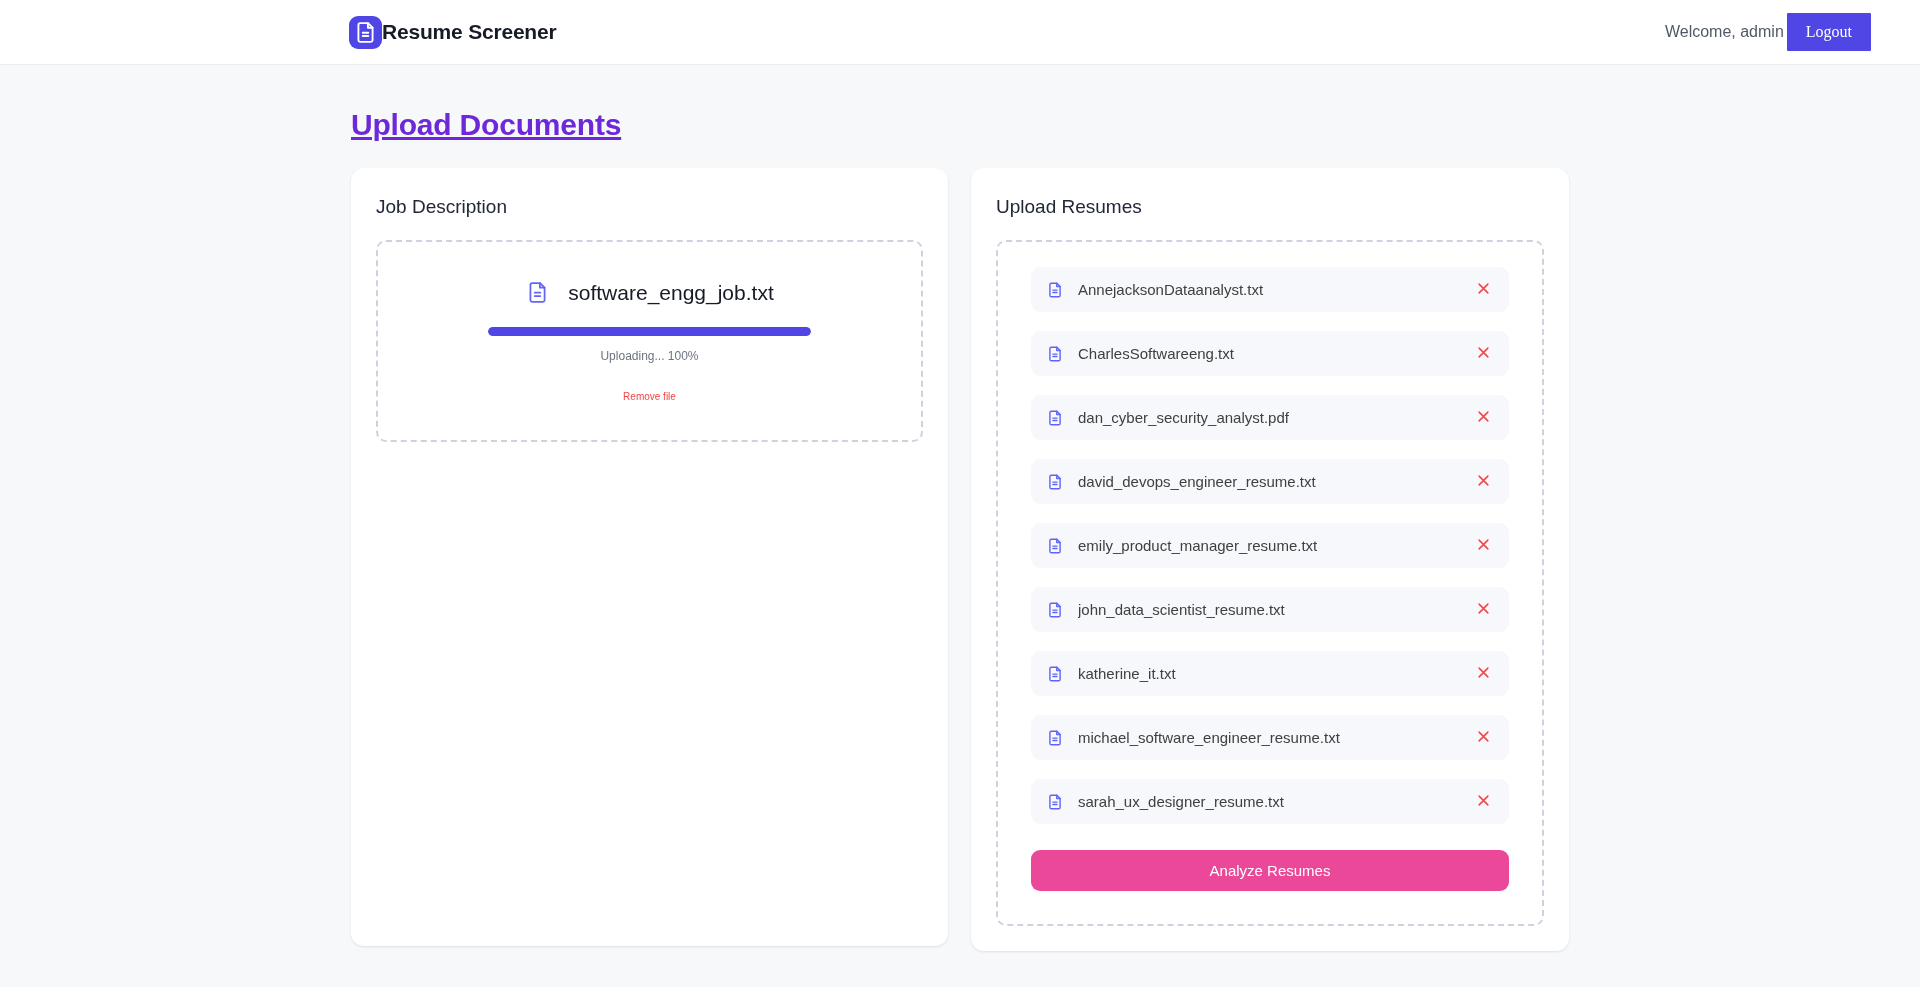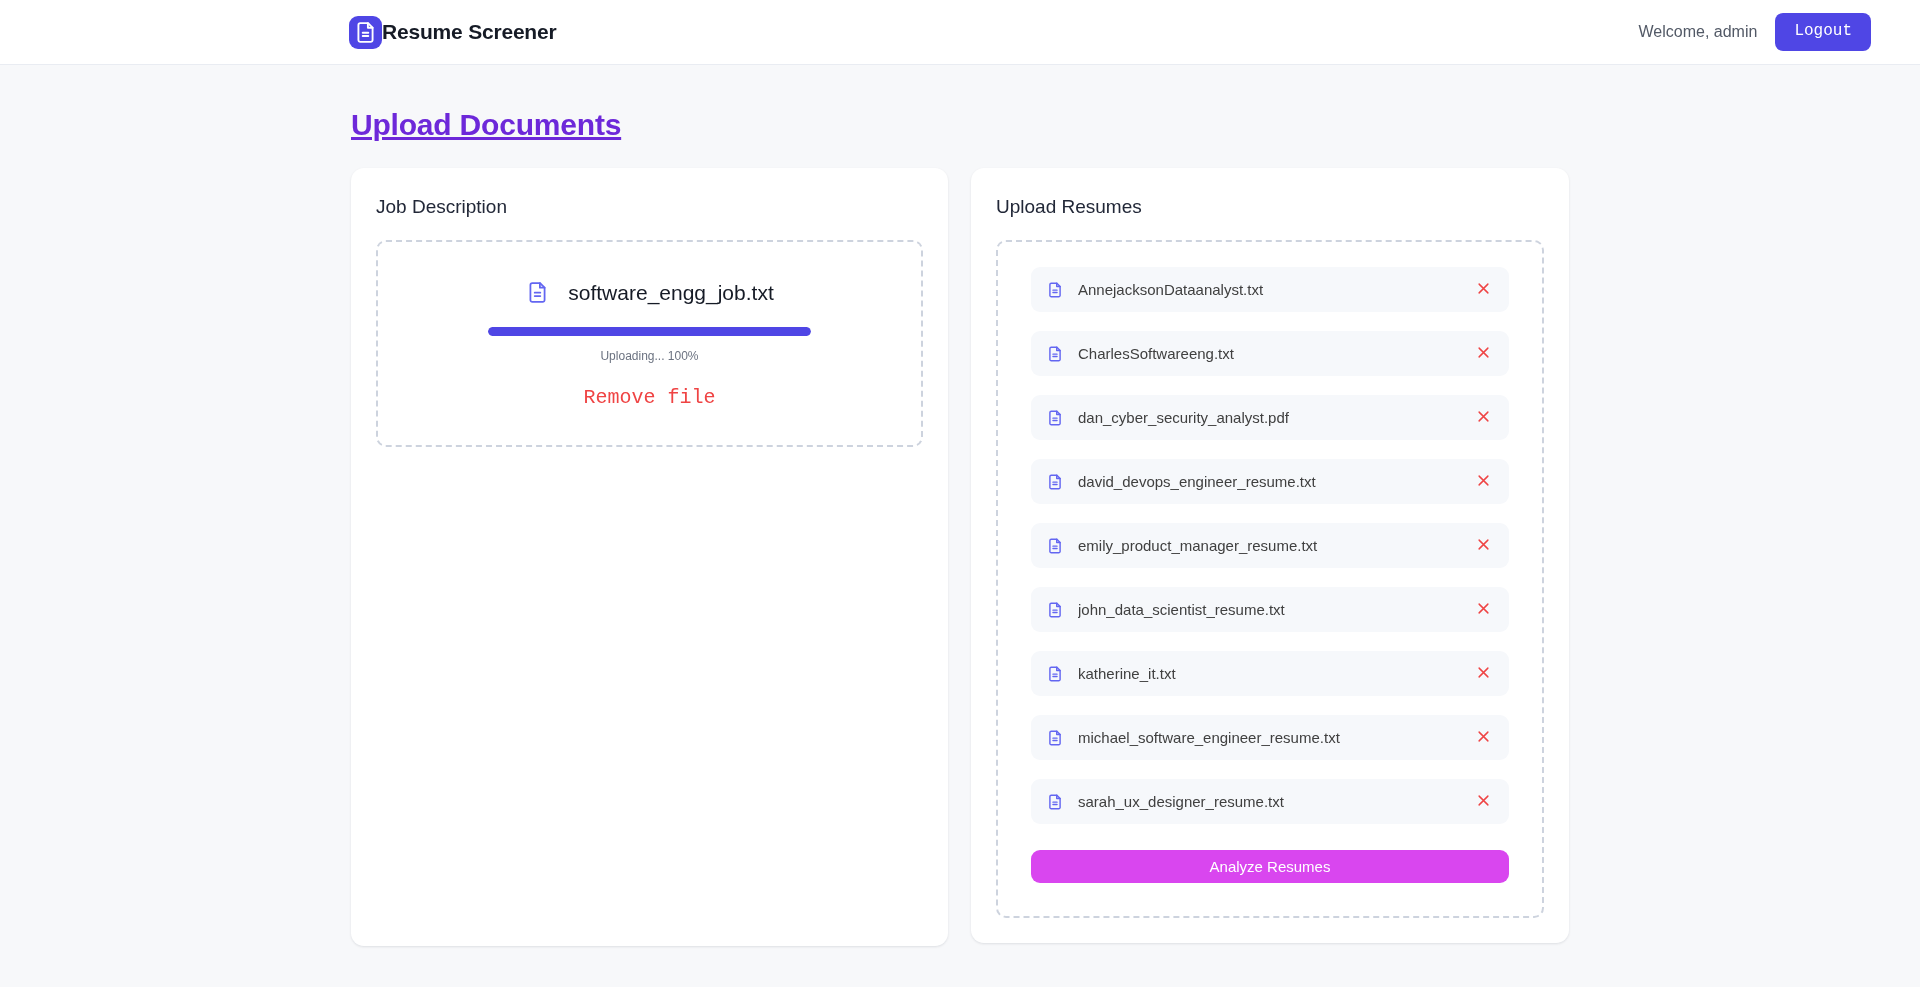--- a/index.html
+++ b/index.html
@@ -49,35 +49,35 @@
   .brand-title {
     font-size: 21px;
     font-weight: bold;
     color: #161b26;
     letter-spacing: -0.2px;
   }
 
   .header-right {
     display: flex;
     align-items: center;
-    gap: 18px;
+    gap: 3px;
   }
 
   .welcome-text {
     font-size: 16px;
     color: #525966;
   }
 
   .logout-button {
     background: #4f46e5;
     color: #ffffff;
     font-size: 16px;
-    font-family: Liberation Mono, monospace;
+    font-family: Liberation Serif, serif;
     border: none;
-    border-radius: 8px;
+    border-radius: 1px;
     padding: 9px 19px;
     cursor: pointer;
     line-height: 1.2;
   }
 
   
   .page {
     padding: 43px 0 0 0;
   }
 
@@ -151,25 +151,25 @@
     border-radius: 99px;
   }
 
   .upload-status {
     font-size: 12px;
     color: #6b7280;
     margin-bottom: 23px;
   }
 
   .remove-file-link {
-    font-size: 20px;
+    font-size: 10px;
     color: #ef4444;
     background: none;
     border: none;
-    font-family: Liberation Mono, monospace;
+    font-family: Liberation Sans, sans-serif;
     cursor: pointer;
     padding: 0;
   }
 
   
   .resume-dropzone {
     border: 2px dashed #cdd3de;
     border-radius: 10px;
     padding: 25px 33px 33px 33px;
   }
@@ -208,25 +208,25 @@
     width: 18px;
     height: 18px;
     display: flex;
     align-items: center;
     justify-content: center;
     flex: none;
   }
 
   .analyze-button {
     width: 100%;
-    background: #d946ef;
+    background: #ec4899;
     color: #ffffff;
     border: none;
     border-radius: 9px;
-    height: 33px;
+    height: 41px;
     font-size: 15px;
     font-family: "Liberation Sans", sans-serif;
     cursor: pointer;
   }
 
   .doc-icon-sm { width: 18px; height: 18px; flex: none; display:block; }
   .doc-icon-lg { width: 25px; height: 25px; flex: none; display:block; }
 </style>
 </head>
 <body>

